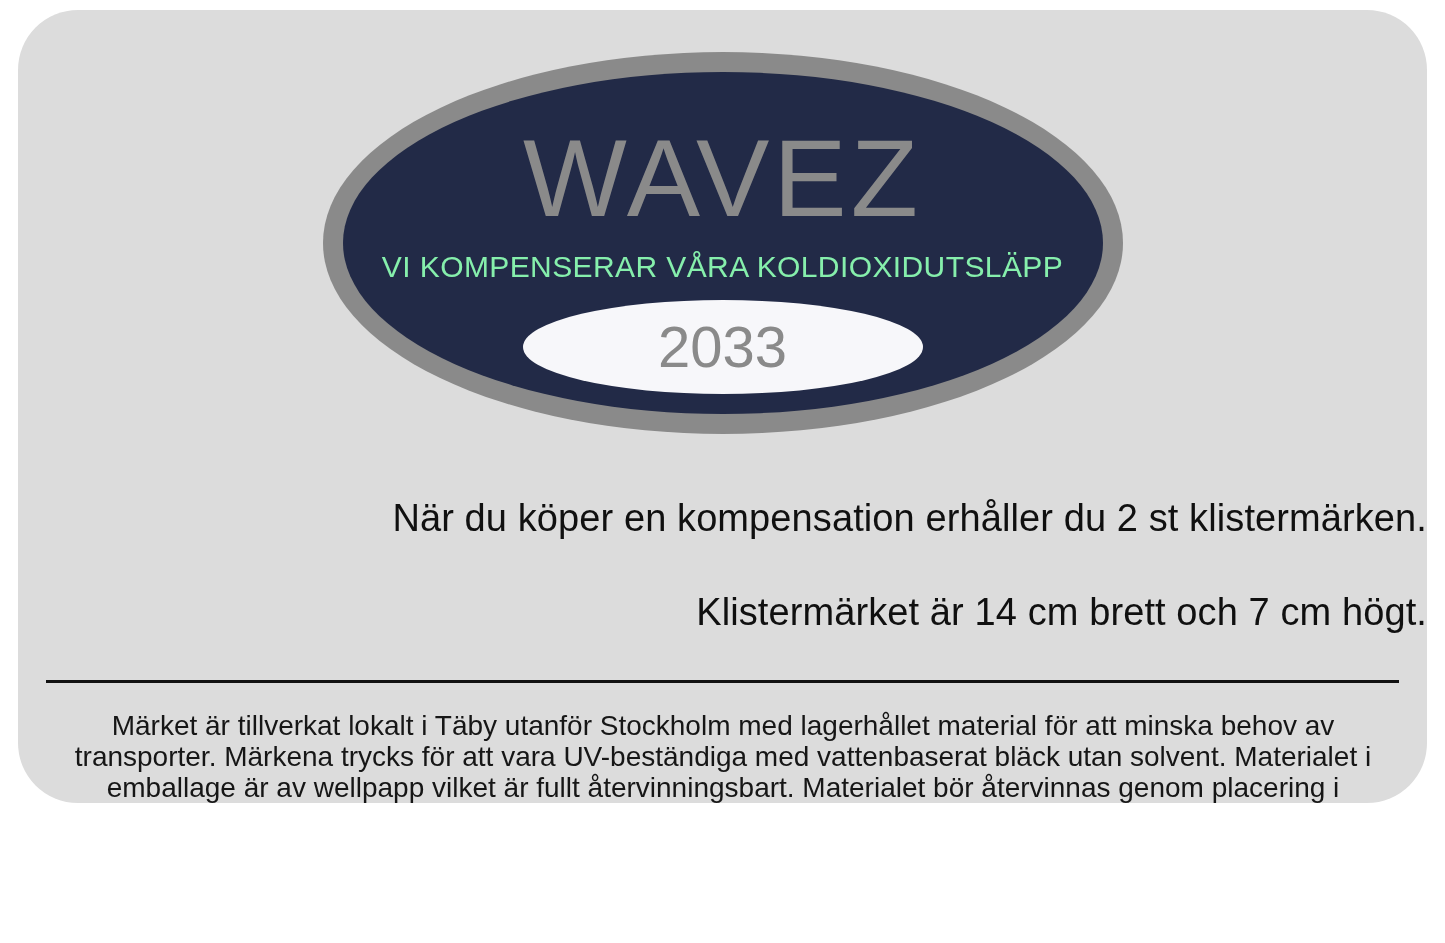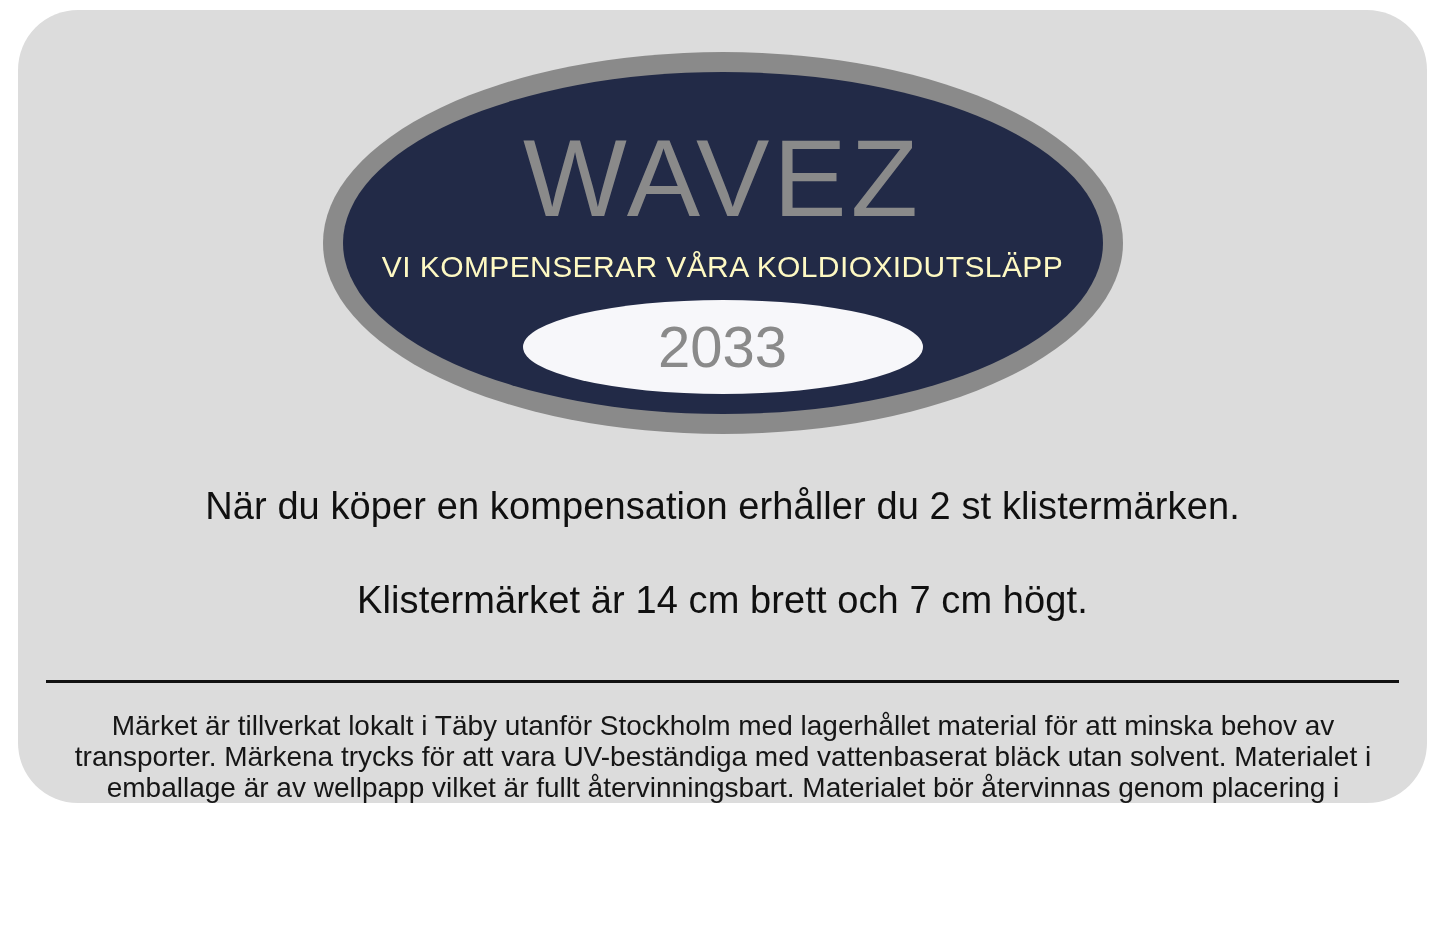--- a/index.html
+++ b/index.html
@@ -73,21 +73,21 @@
   }
   .badge-sub {
     position: absolute;
     left: 0;
     top: 178px;
     width: 100%;
     text-align: center;
     font-size: 30px;
     line-height: 34px;
     letter-spacing: 0.4px;
-    color: #fef9c3;
+    color: #86efac;
     font-weight: 400;
     white-space: nowrap;
   }
   .badge-year-pill {
     position: absolute;
     left: 50%;
     top: 228px;
     transform: translateX(-50%);
     width: 400px;
     height: 94px;
@@ -104,23 +104,23 @@
     font-size: 58px;
     line-height: 60px;
     color: #8a8a8a;
     font-weight: 400;
   }
 
   
   .headline-block {
     position: absolute;
     left: 0;
-    top: 468px;
+    top: 480px;
     width: 100%;
-    text-align: center;
+    text-align: right;
     color: #101010;
   }
   .headline {
     font-size: 38px;
     line-height: 56px;
     font-weight: 400;
     letter-spacing: 0.1px;
   }
   .headline.second {
     margin-top: 38px;

